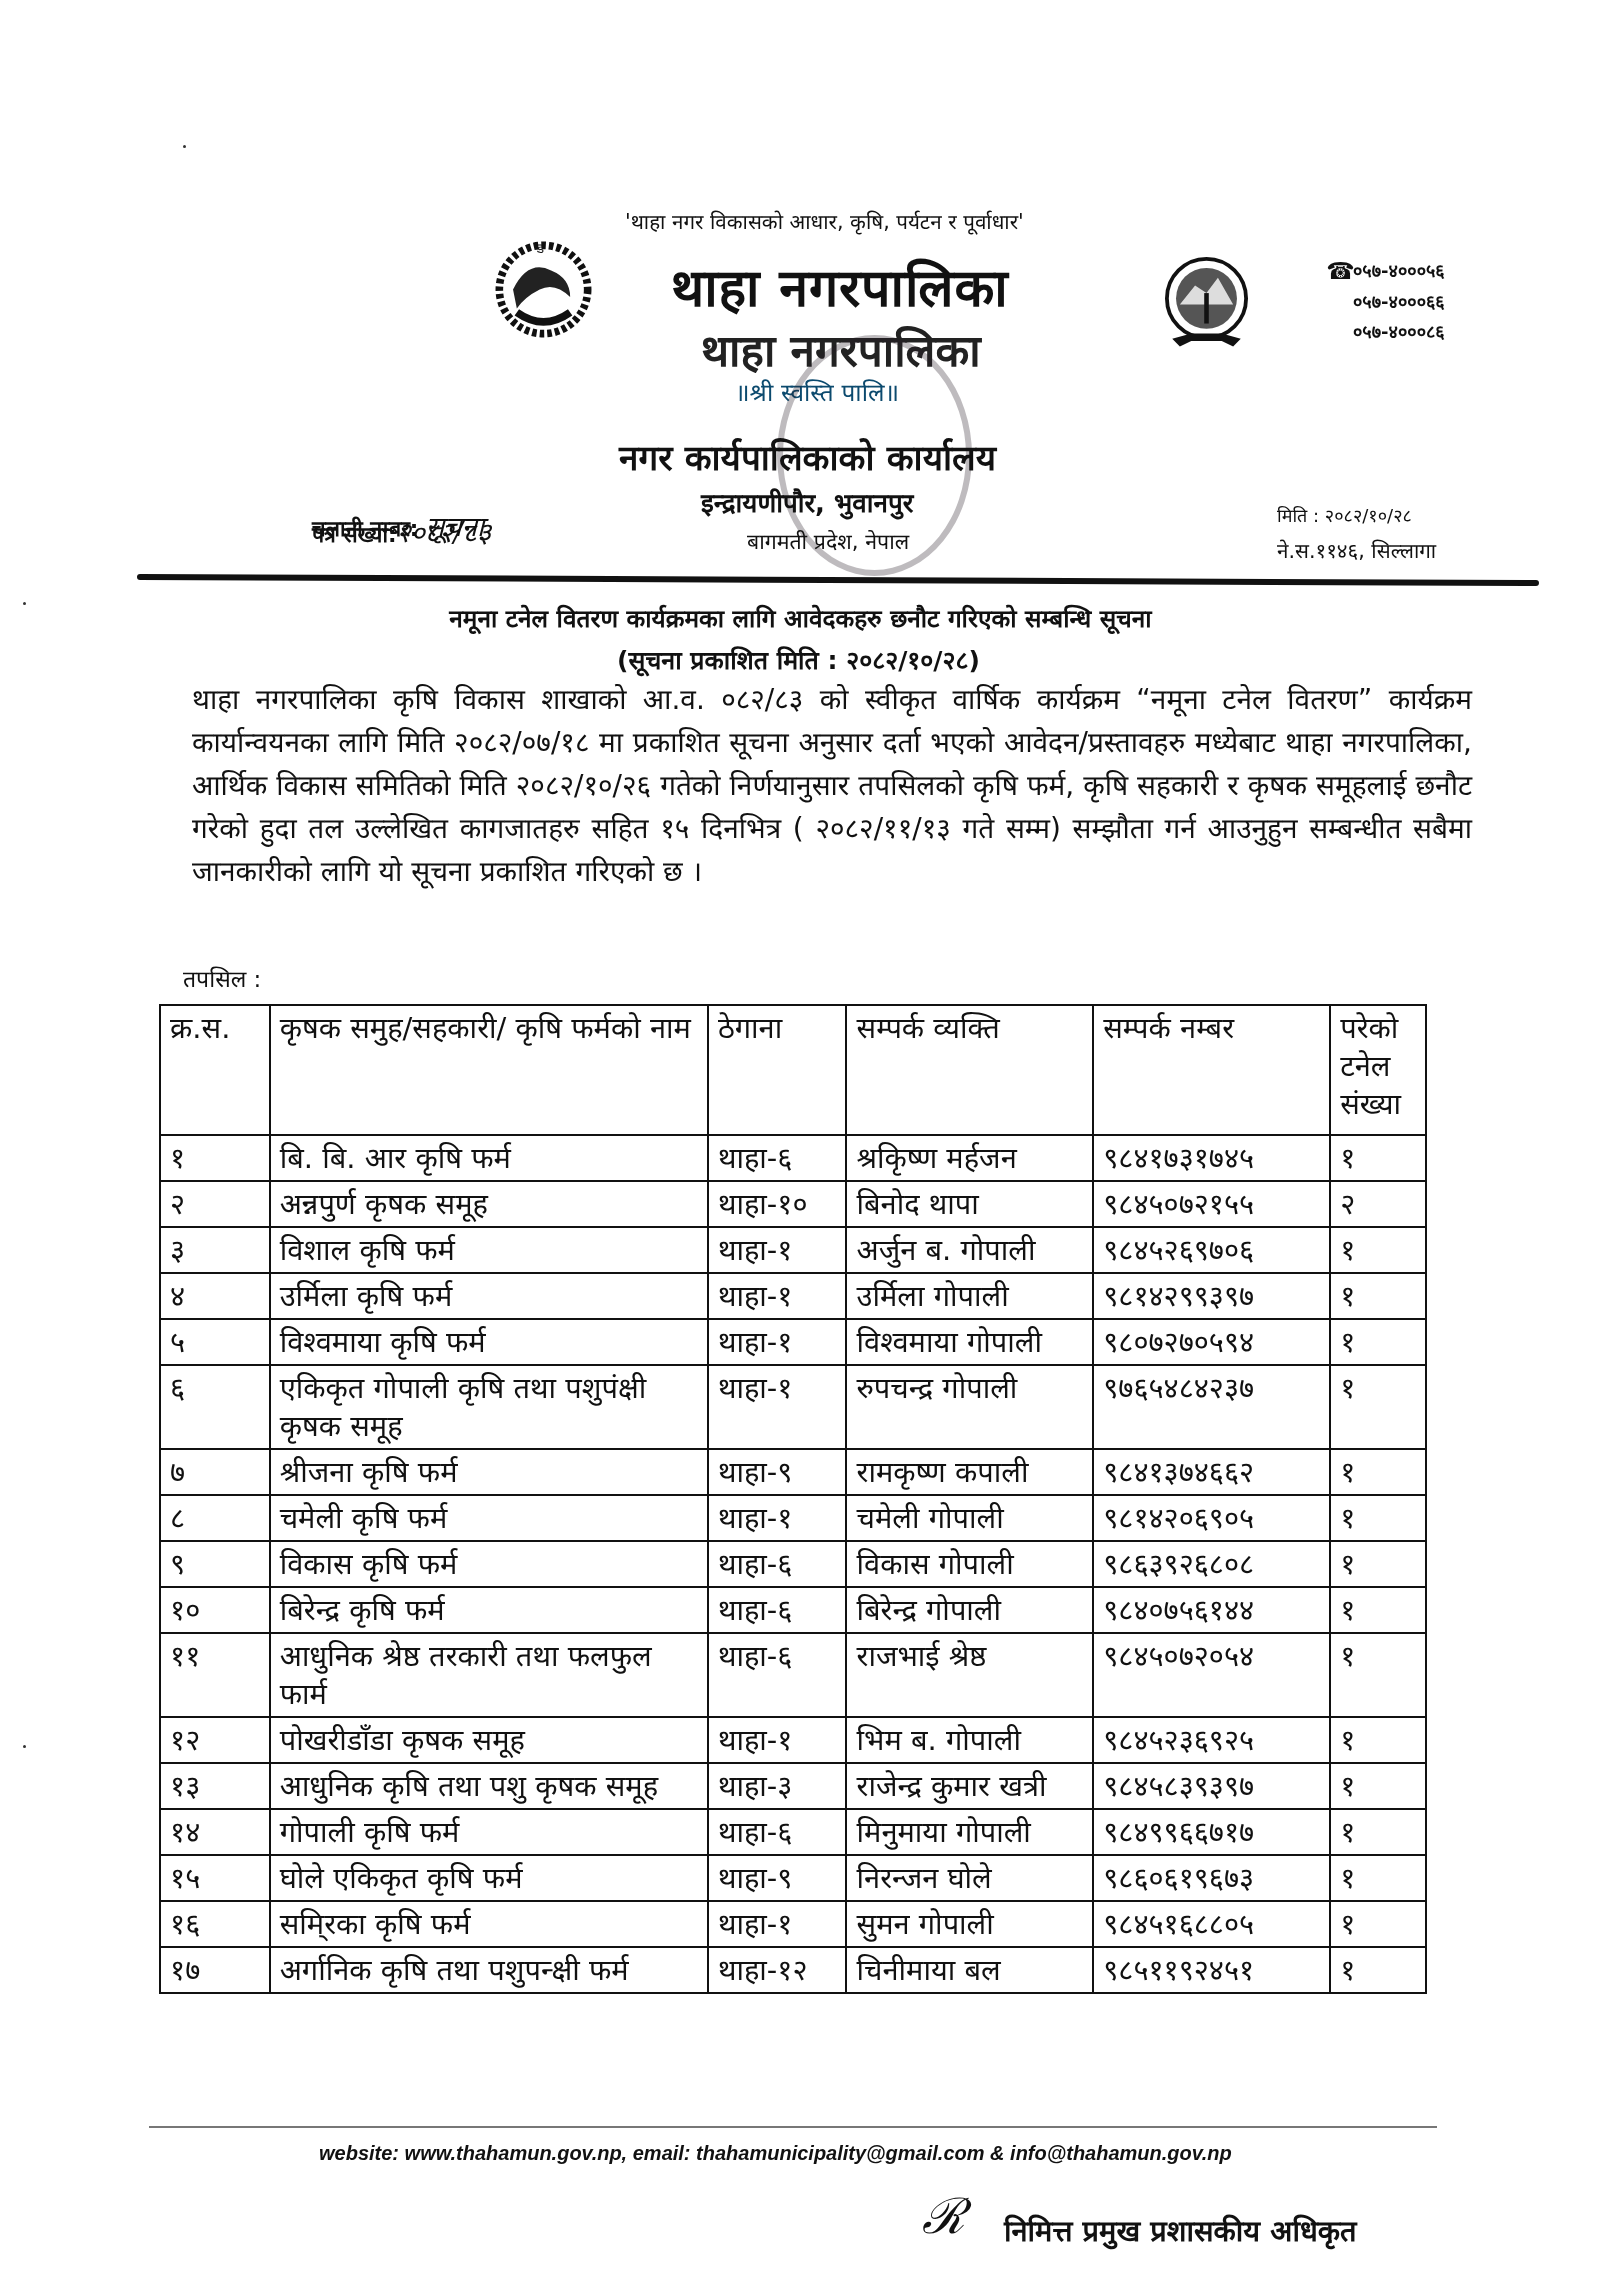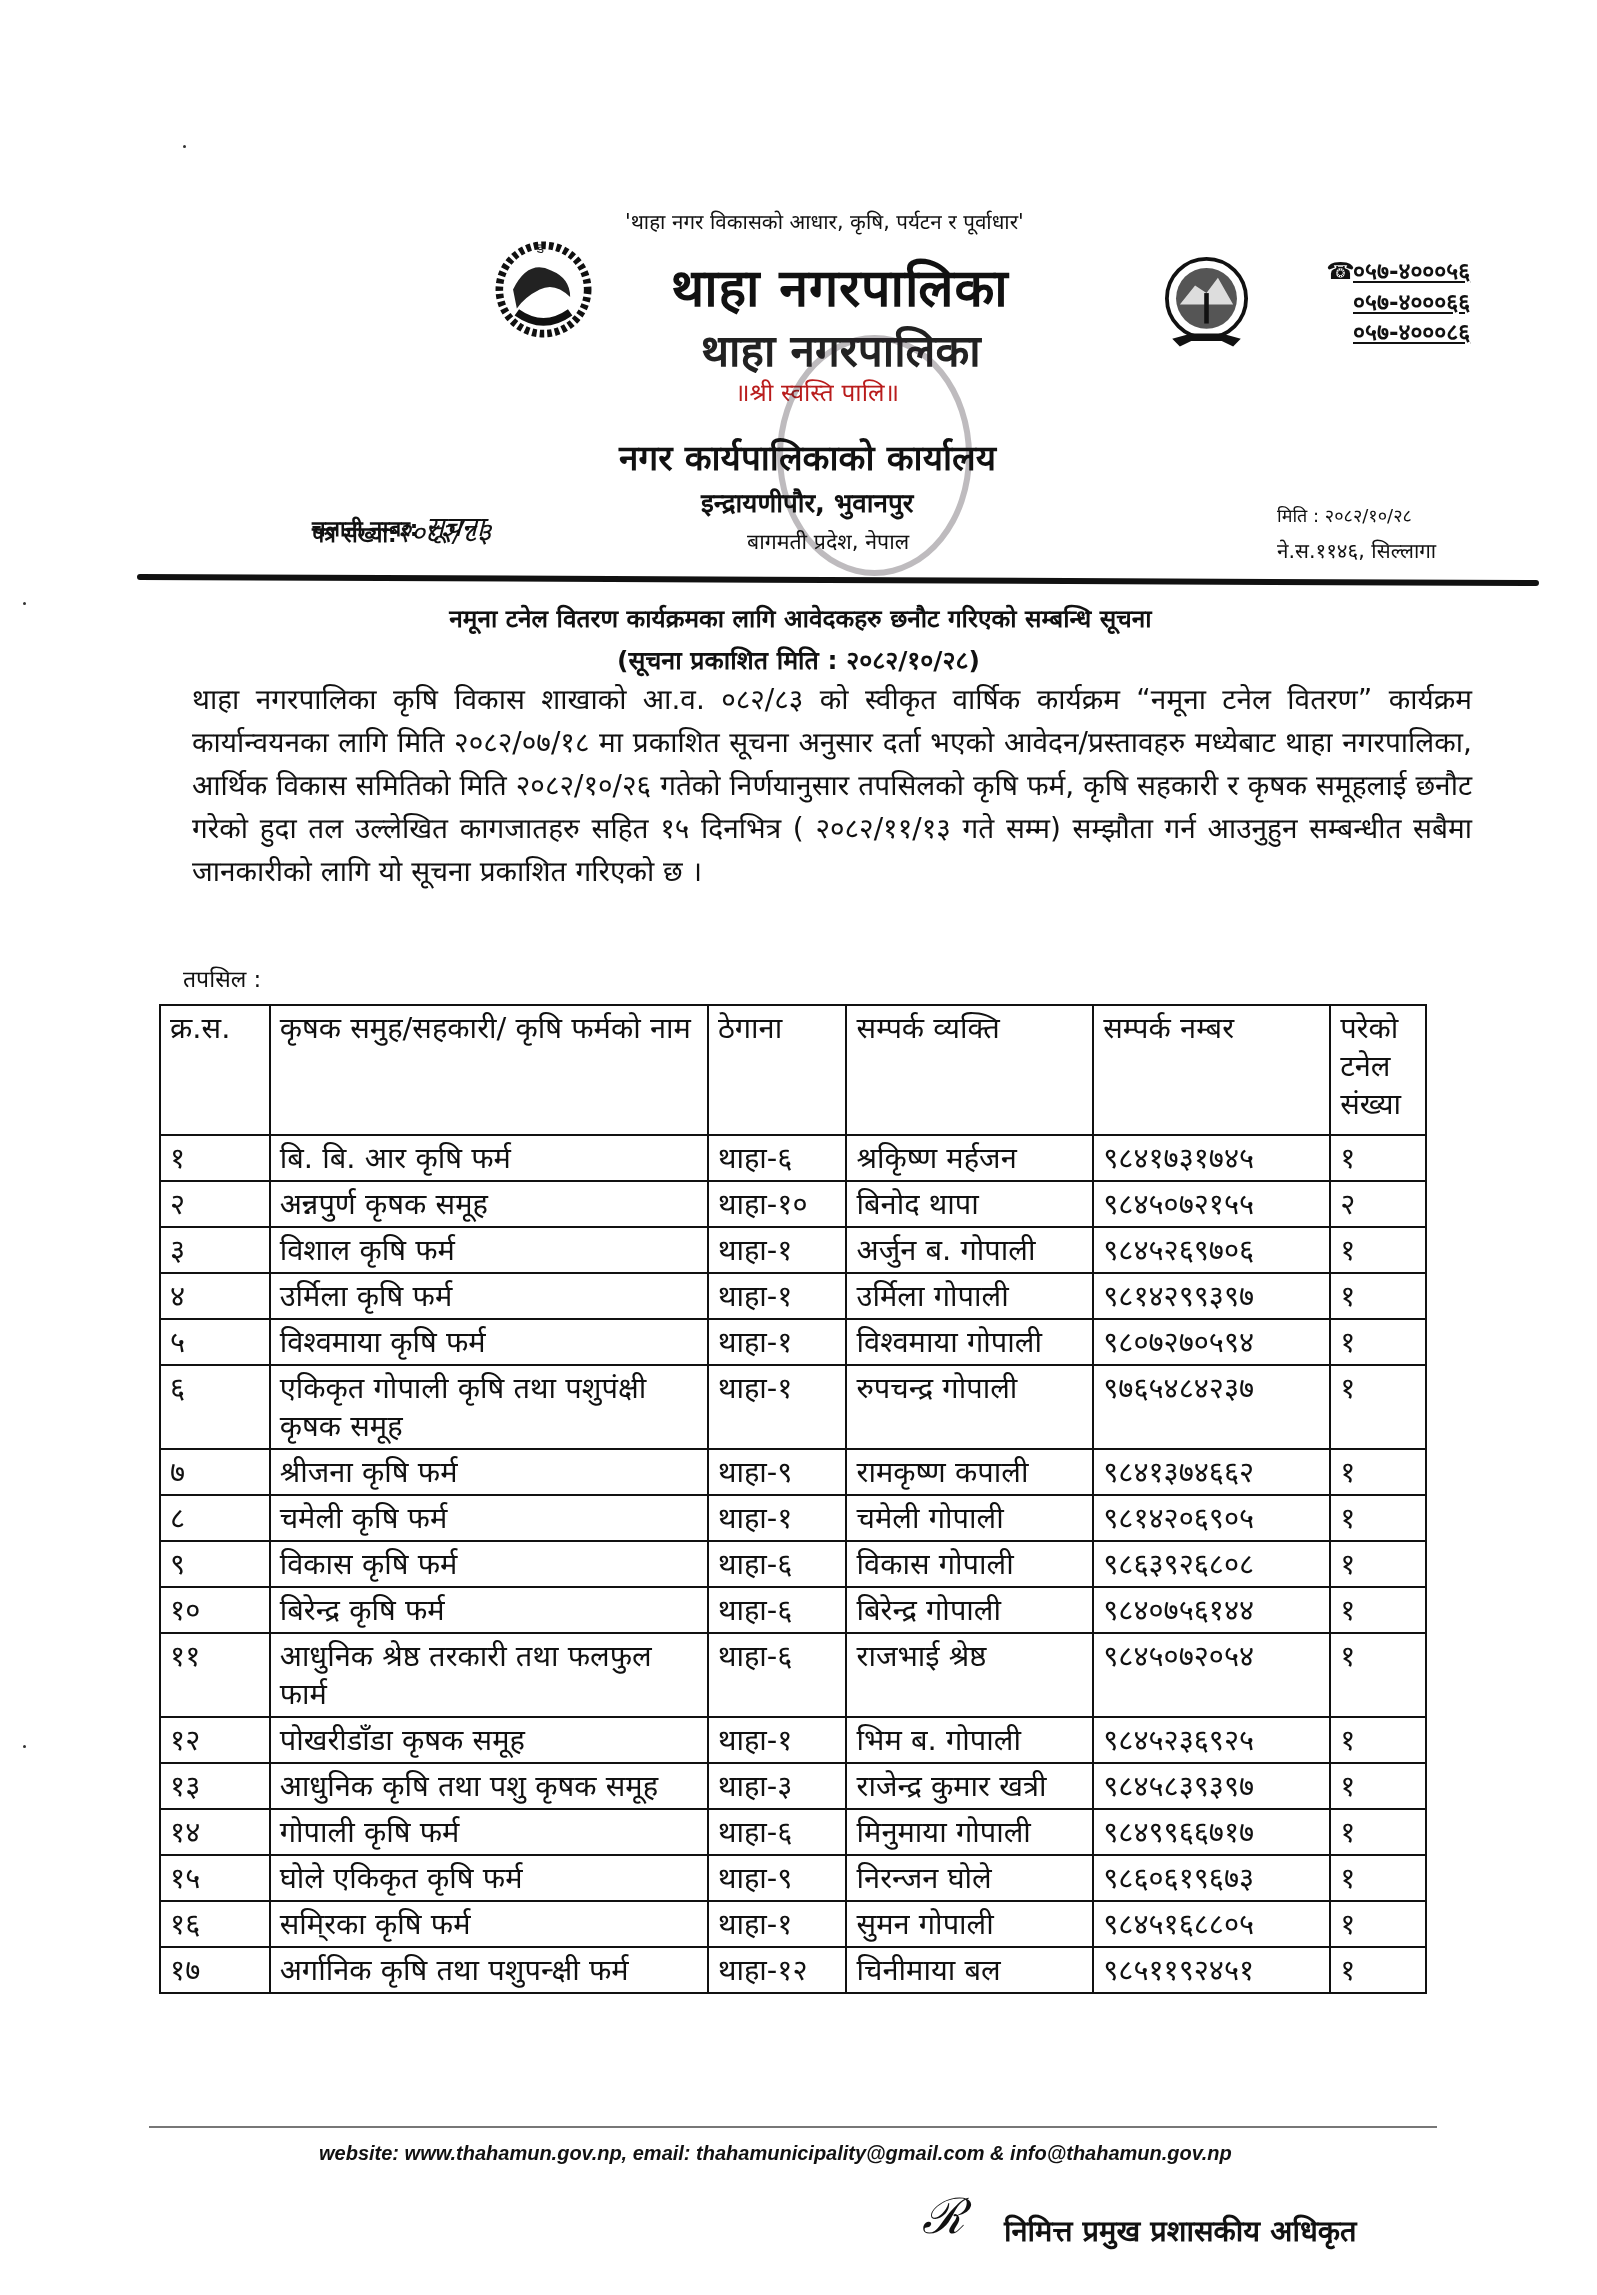--- a/index.html
+++ b/index.html
@@ -4,26 +4,26 @@
 <style>
   html, body { margin:0; padding:0; background:#ffffff; }
   body { width:1597px; height:2295px; position:relative; overflow:hidden;
          font-family:"DejaVu Sans", "Liberation Sans", sans-serif; color:#111; }
   .abs { position:absolute; }
   .motto { left:625px; top:207px; font-size:20.6px; white-space:nowrap; }
   .logo-left { left:494px; top:236px; width:99px; height:107px; }
   .logo-right { left:1157px; top:251px; width:99px; height:107px; }
   .title1 { left:671px; top:250px; font-size:52px; font-weight:bold; letter-spacing:0.8px; white-space:nowrap; }
   .title2 { left:701px; top:319px; font-size:44px; font-weight:bold; white-space:nowrap; color:#222; }
-  .title3 { left:735px; top:375px; font-size:24.4px; white-space:nowrap; color:#b91c1c; }
+  .title3 { left:735px; top:375px; font-size:24.4px; white-space:nowrap; color:#0c4a6e; }
   .stamp { left:777px; top:335px; width:183px; height:229px; border-radius:50%; border:6.1px solid rgba(40,30,40,0.55); opacity:0.55; }
   .office { left:619px; top:433px; font-size:35px; font-weight:bold; white-space:nowrap; }
   .addr1 { left:701px; top:484px; font-size:26px; font-weight:bold; white-space:nowrap; }
   .addr2 { left:747px; top:526px; font-size:21.3px; white-space:nowrap; }
-  .phones { left:1353px; top:256px; font-size:23px; font-weight:bold; line-height:30.5px;text-decoration:underline; }
+  .phones { left:1353px; top:256px; font-size:18px; font-weight:bold; line-height:30.5px; }
   .phone-icon { left:1326px; top:258px; font-size:23px; }
   .ref { left:312px; top:469px; font-size:21.3px; font-weight:bold; white-space:nowrap;margin-top:44px; }
   .ref2 { left:312px; top:507px; font-size:21.3px; font-weight:bold; white-space:nowrap; }
   .hand { font-family:"DejaVu Serif", serif; font-style:italic; font-weight:normal; font-size:27.4px; }
   .date1 { left:1277px; top:503px; font-size:18px; white-space:nowrap; }
   .date2 { left:1277px; top:536px; font-size:20.6px; white-space:nowrap; }
   .hrule { left:137px; top:577px; width:1402px; height:6.1px; background:#111; transform:rotate(0.25deg); border-radius:3px; }
   .subj { left:2px; width:1597px; text-align:center; top:601px; font-size:24.4px; font-weight:bold; }
   .subj2 { left:0; width:1597px; text-align:center; top:642px; font-size:25px; font-weight:bold; }
   .body-text { left:180px; top:678px; width:1280px; font-size:28px; line-height:43px; text-align:justify;margin-left:12px; }

